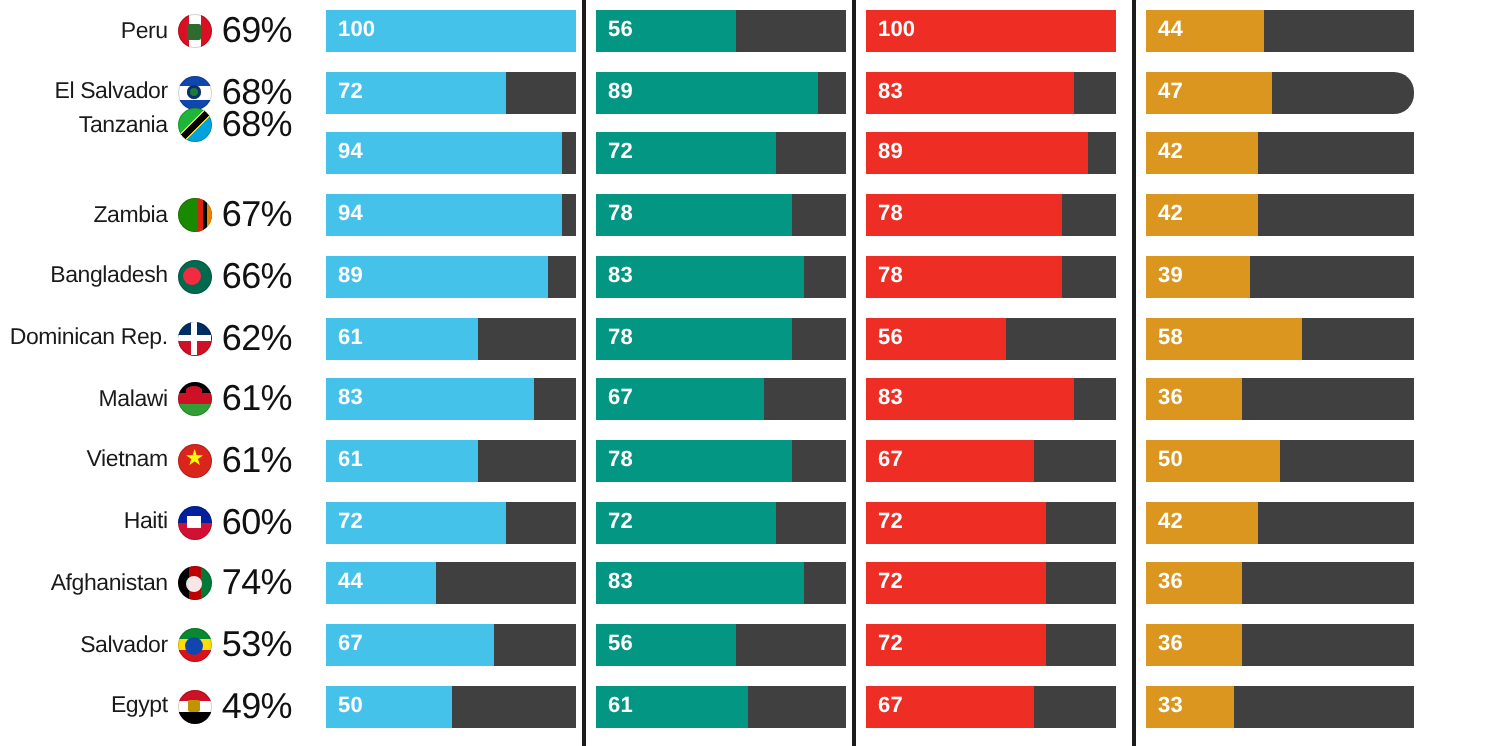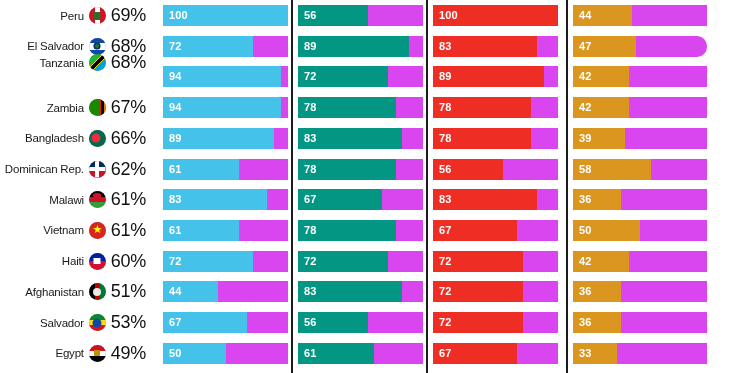--- a/index.html
+++ b/index.html
@@ -27,21 +27,21 @@
     box-shadow:0 0 0 0.5px rgba(0,0,0,.18) inset;
   }
   .pct{
     font-size:18px;font-weight:normal;color:#111;min-width:30px;
     text-align:right;letter-spacing:-0.3px;
   }
 
   
   .panel{position:absolute;top:0;height:373px;}
   .track{
-    position:absolute;height:21px;background:#d946ef;width:100%;
+    position:absolute;height:21px;background:#404040;width:100%;
   }
   .fill{
     position:absolute;left:0;top:0;height:21px;
   }
   .bar-val{
     position:absolute;left:6px;top:0;height:21px;line-height:21px;
     font-size:11px;font-weight:bold;color:#ffffff;letter-spacing:0.1px;
   }
   .divider{
     position:absolute;top:0;width:1.5px;height:373px;background:#1c1c1c;
@@ -122,21 +122,21 @@
         <span class="pct">61%</span>
       </div>
       <div class="row-label" style="top: 250.6px;">
         <span class="country-name">Haiti</span>
         <span class="flag fg-haiti"></span>
         <span class="pct">60%</span>
       </div>
       <div class="row-label" style="top: 281.3px;">
         <span class="country-name">Afghanistan</span>
         <span class="flag fg-afghanistan"></span>
-        <span class="pct">51%</span>
+        <span class="pct">74%</span>
       </div>
       <div class="row-label" style="top: 312px;">
         <span class="country-name">Salvador</span>
         <span class="flag fg-ethiopia"></span>
         <span class="pct">53%</span>
       </div>
       <div class="row-label" style="top: 342.7px;">
         <span class="country-name">Egypt</span>
         <span class="flag fg-egypt"></span>
         <span class="pct">49%</span>

